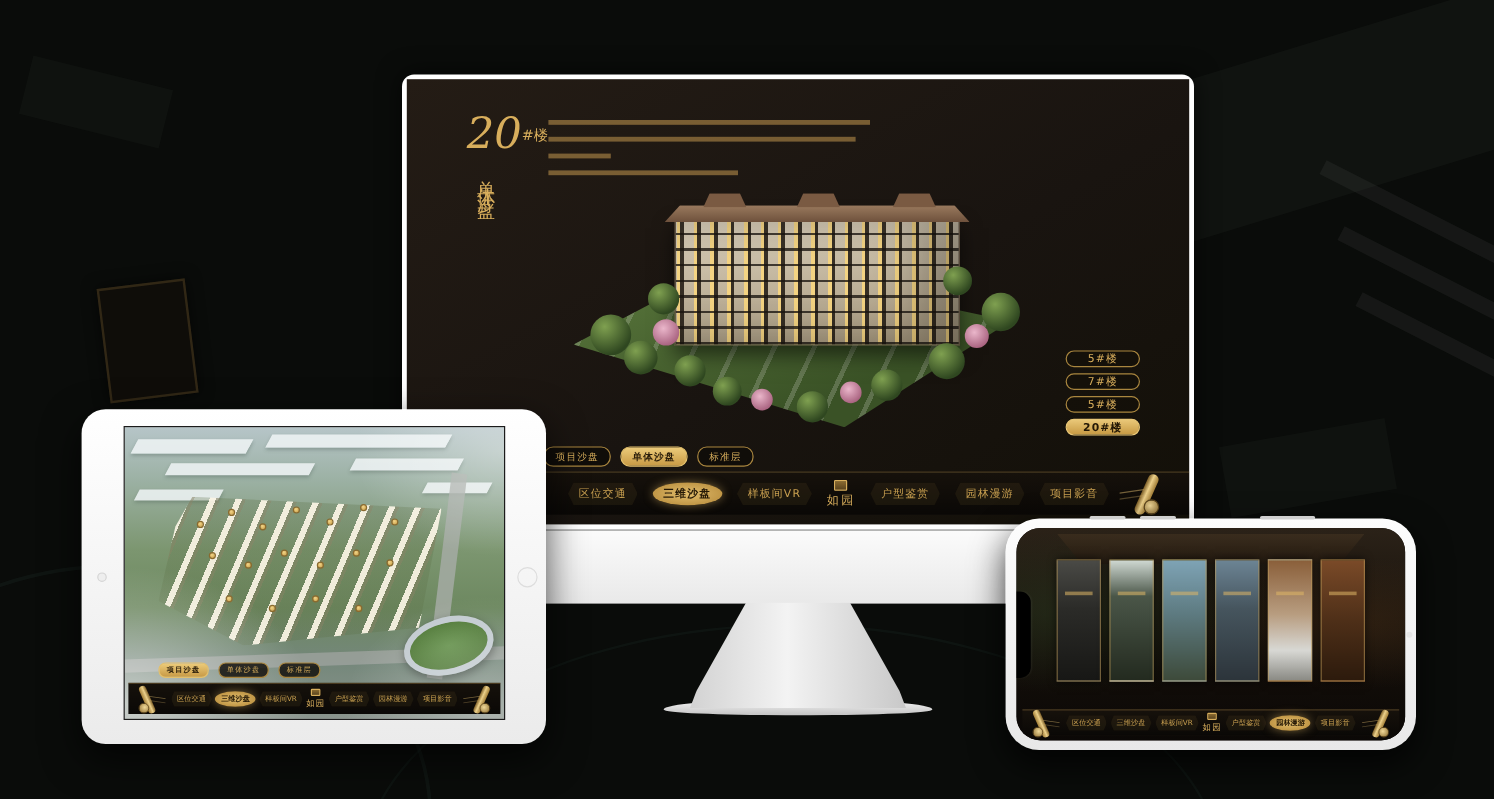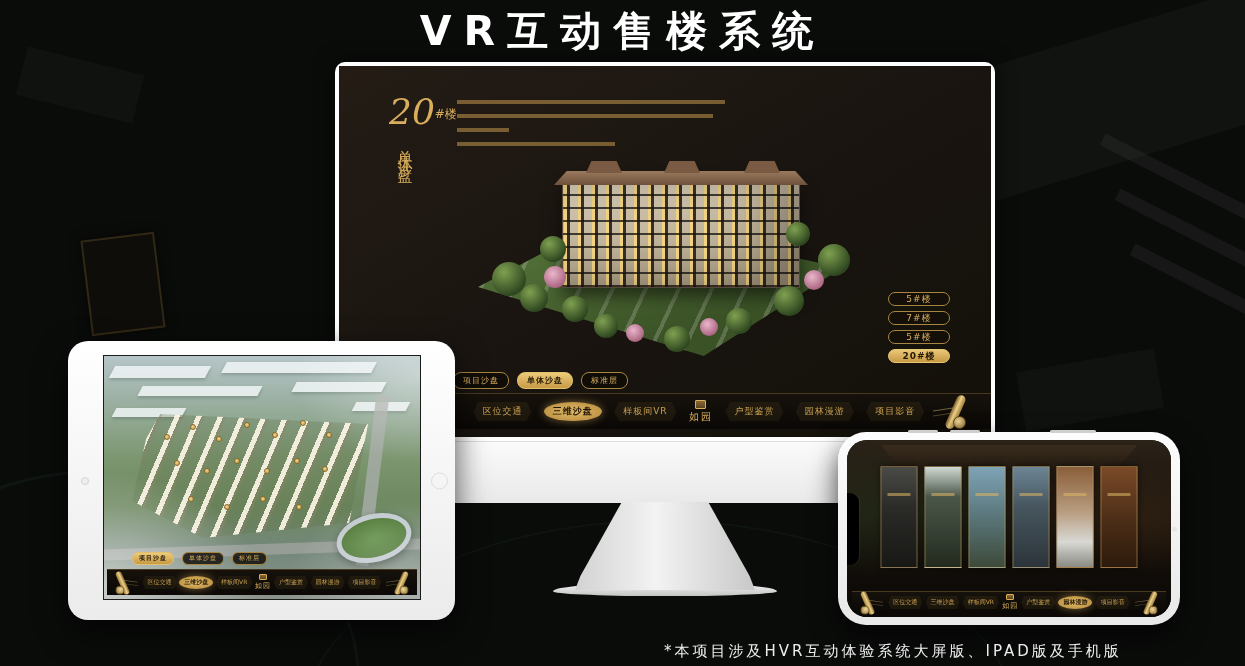--- a/index.html
+++ b/index.html
@@ -186,21 +186,20 @@
   <div class="bg-band"></div>
   <div class="bg-strip" style="left:1090px; top:185px;"></div>
   <div class="bg-strip" style="left:1105px; top:240px;"></div>
   <div class="bg-strip" style="left:1120px; top:295px;"></div>
   <div class="bg-plaque"></div>
   <div class="bg-curve c1"></div>
   <div class="bg-curve c2"></div>
   <div class="bg-block" style="left:1020px; top:360px; width:140px; height:60px; transform:rotate(-10deg);"></div>
   <div class="bg-block" style="left:20px; top:60px; width:120px; height:50px; transform:rotate(14deg);"></div>
 
-  <div class="page-title">VR互动售楼系统</div>
 
   <div class="monitor">
     <div class="m-frame">
       <div class="m-screen">
 
         <div class="headline">
           <div>
             <span class="h-num">20</span><span class="h-suffix">#楼</span>
           </div>
           <div class="h-vert">单体沙盘</div>
@@ -369,14 +368,13 @@
         <div class="nav-item">户型鉴赏</div>
         <div class="nav-item active">园林漫游</div>
         <div class="nav-item">项目影音</div>
         <div class="scroll-icon">
             <i></i>
           </div>
       </div>
     </div>
   </div>
 
-  <div class="footnote">*本项目涉及HVR互动体验系统大屏版、IPAD版及手机版</div>
 </div>
 
 </body></html>

